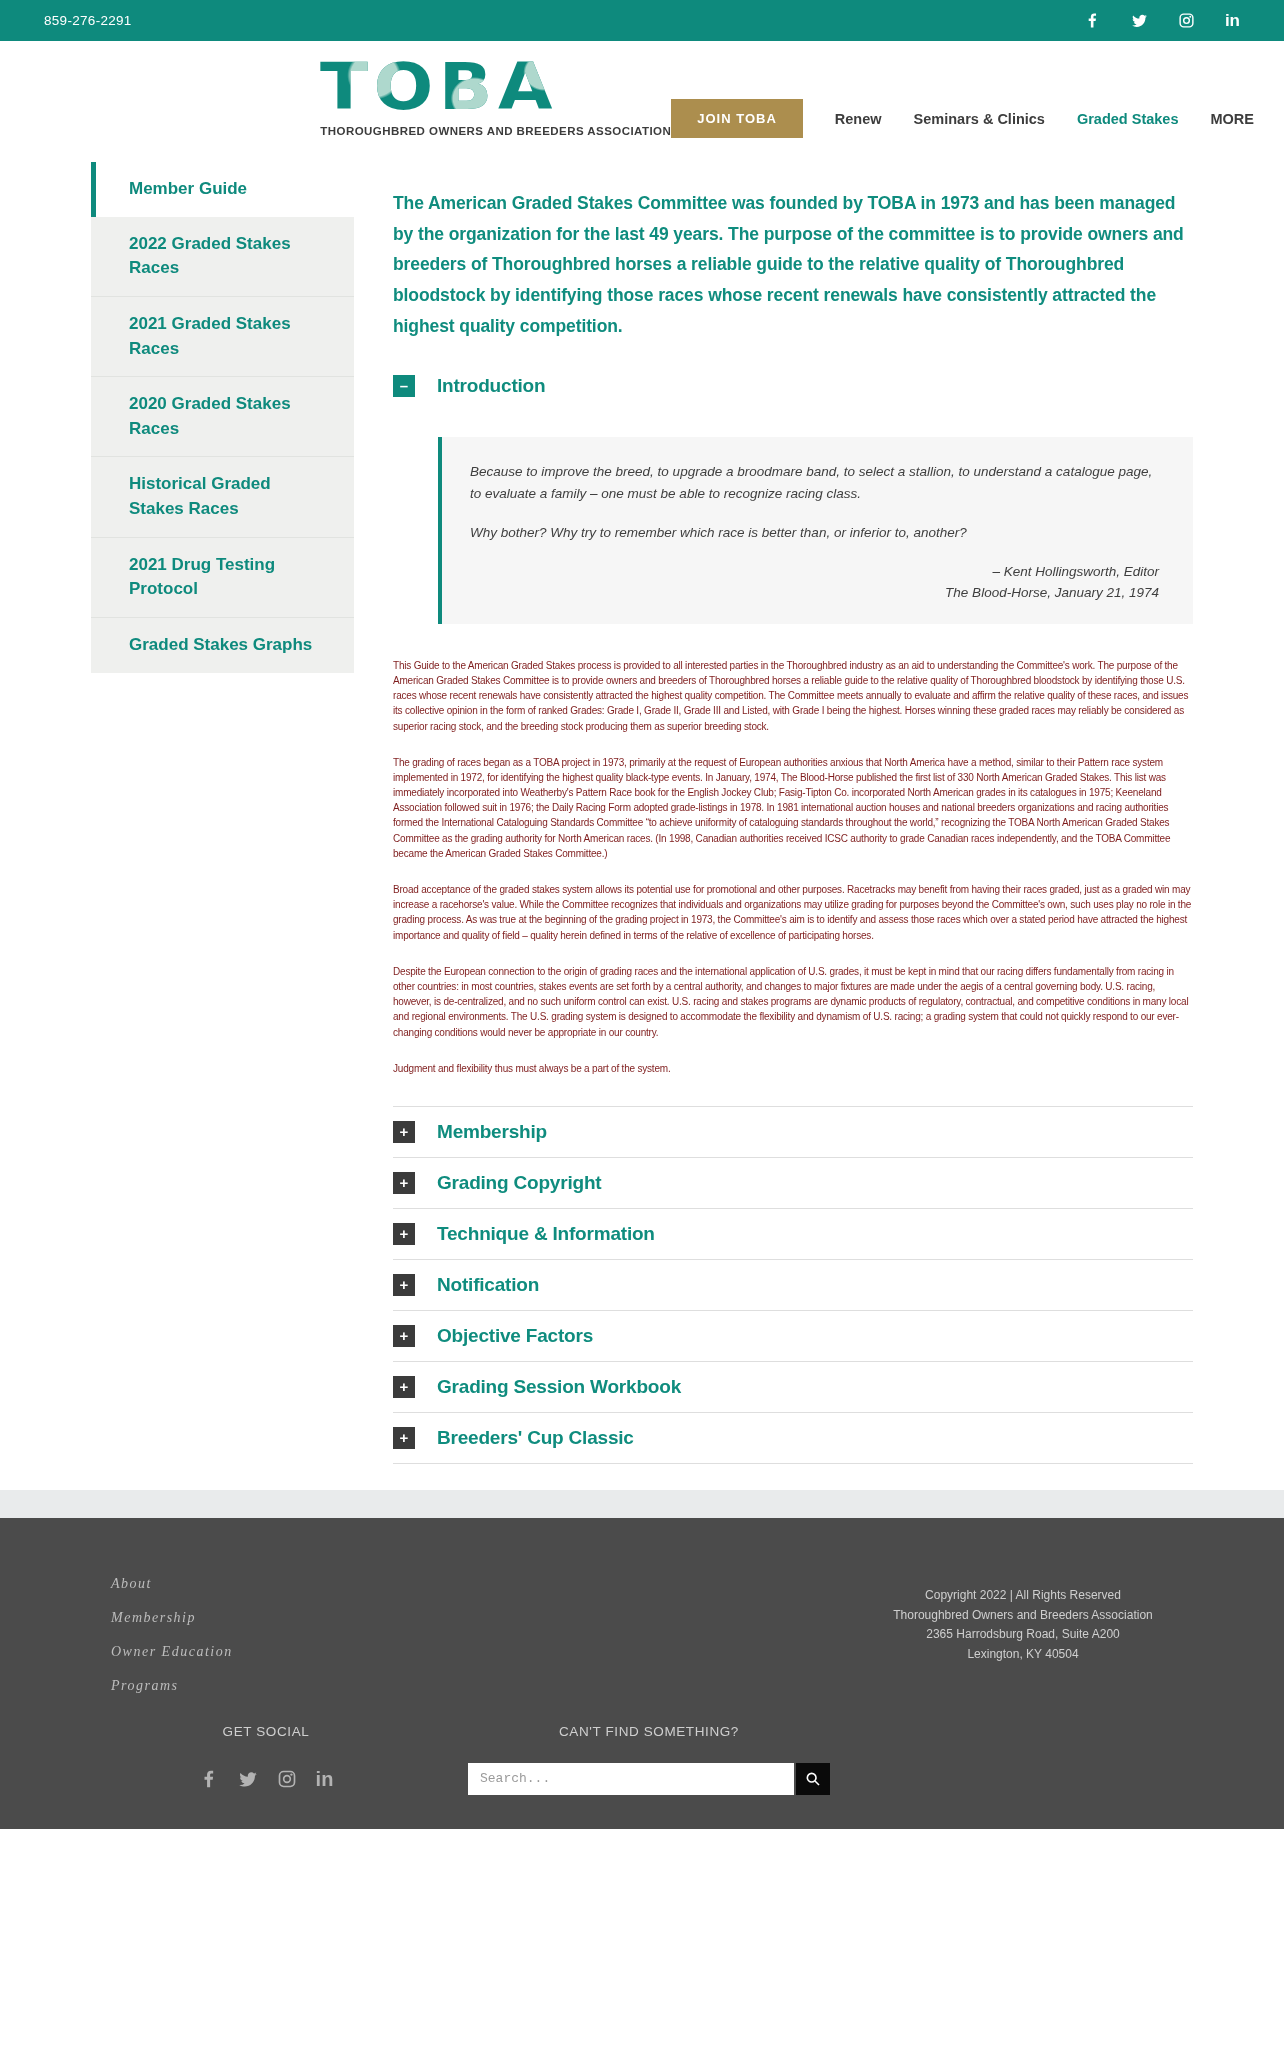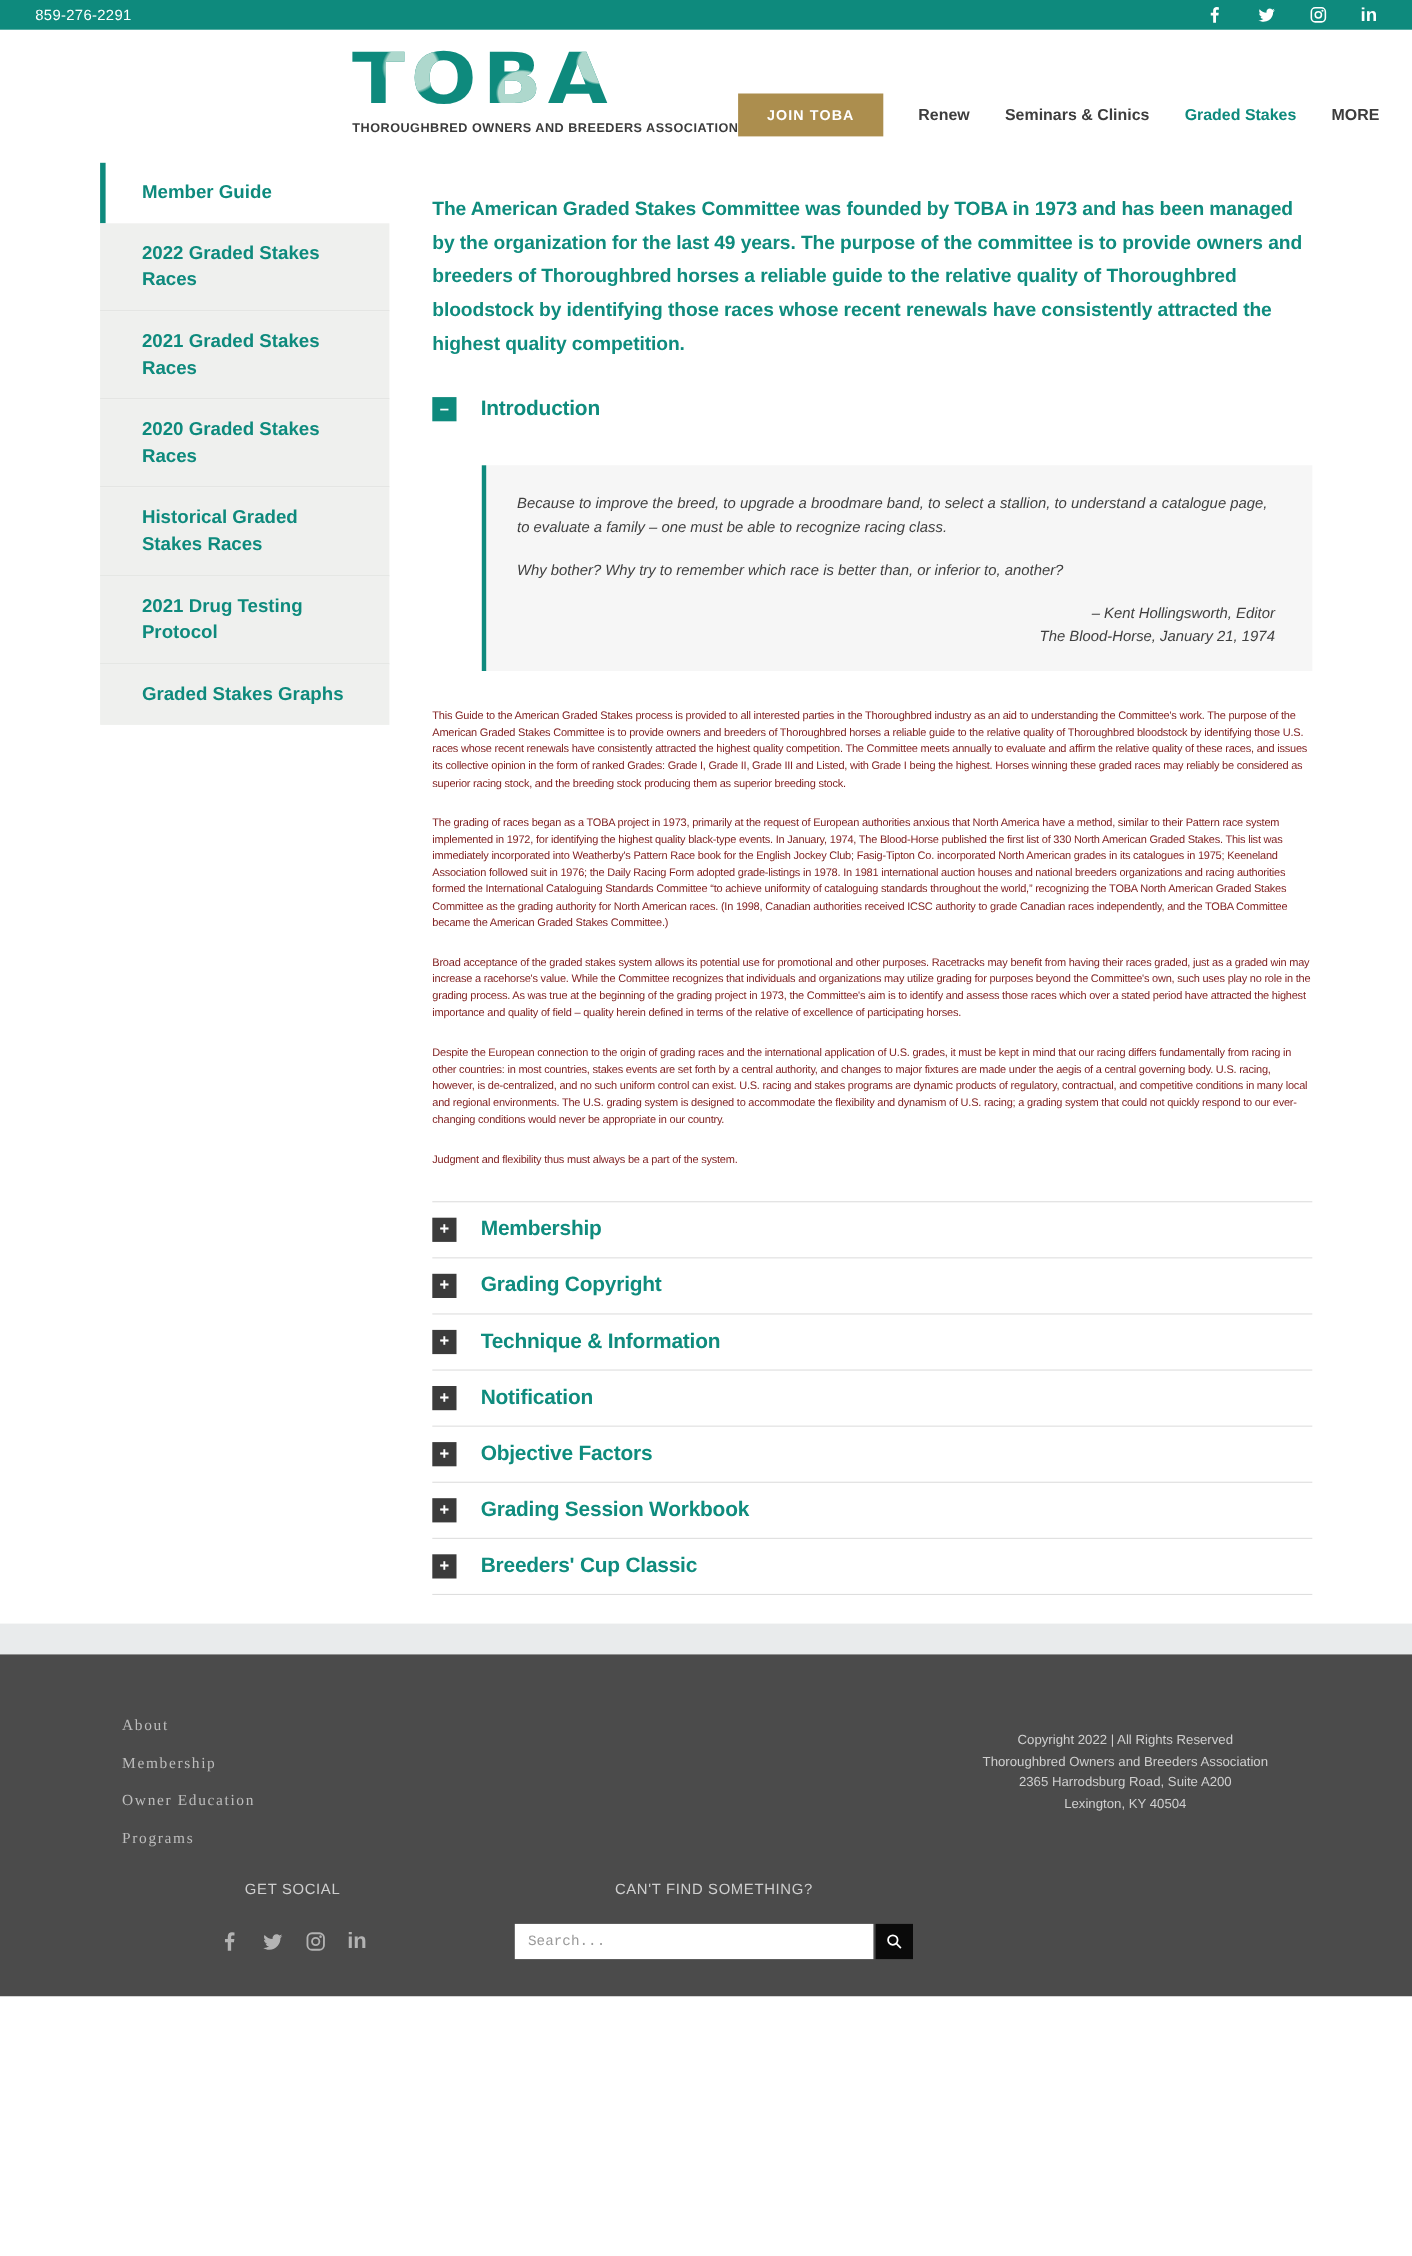--- a/index.html
+++ b/index.html
@@ -6,23 +6,23 @@
   body {
     width:1284px;
     background:#ffffff;
     font-family:"Liberation Sans","DejaVu Sans",sans-serif;
     color:#4b4b4b;
   }
   a { text-decoration:none; cursor:pointer; }
 
   
   .topbar {
-    height:27px; background:#0e8a7d;
+    height:41px; background:#0e8a7d;
     display:flex; align-items:center; justify-content:space-between;
-    padding:0 32px; box-sizing:border-box;
+    padding:0 44px; box-sizing:border-box;
   }
   .topbar .phone { color:#fff; font-size:13.5px; letter-spacing:.3px; }
   .topbar-social { display:flex; align-items:center; gap:30px; }
   .topbar-social a { color:#fff; display:flex; align-items:center; }
   .topbar-social svg { width:17px; height:17px; display:block; }
   .in-glyph { font-weight:bold; font-size:17px; line-height:1; color:#fff; }
 
   
   .header {
     display:flex; justify-content:flex-end; align-items:flex-start;
@@ -119,21 +119,21 @@
 
   
   .footer-gap  { height:26px; }
   .footer-band { height:28px; background:#e9ebec; }
   .footer { background:#4b4b4b; padding-top:56px; }
   .f-row1 { display:flex; width:1102px; margin:0 auto; padding-left:20px; box-sizing:border-box; }
   .f-col { list-style:none; margin:0; padding:0; width:358px; }
   .f-col li { margin-bottom:16px; line-height:17px; }
   .f-col a {
     font-family:"Liberation Serif","DejaVu Serif",serif;
-    font-size:14px; color:#bdbdbd; letter-spacing:1.5px;
+    font-size:14px; color:#bdbdbd; letter-spacing:1.5px;font-style:italic;
   }
   .f-copy {
     margin-left:auto; width:340px; text-align:center;
     color:#cfcfcf; font-size:12px; line-height:1.65; padding-top:12px;
   }
   .f-row2 {
     display:flex; width:1102px; margin:14px auto 0;
     padding-bottom:34px; align-items:flex-start;
   }
   .f-social { width:260px; margin-left:45px; text-align:center; }

